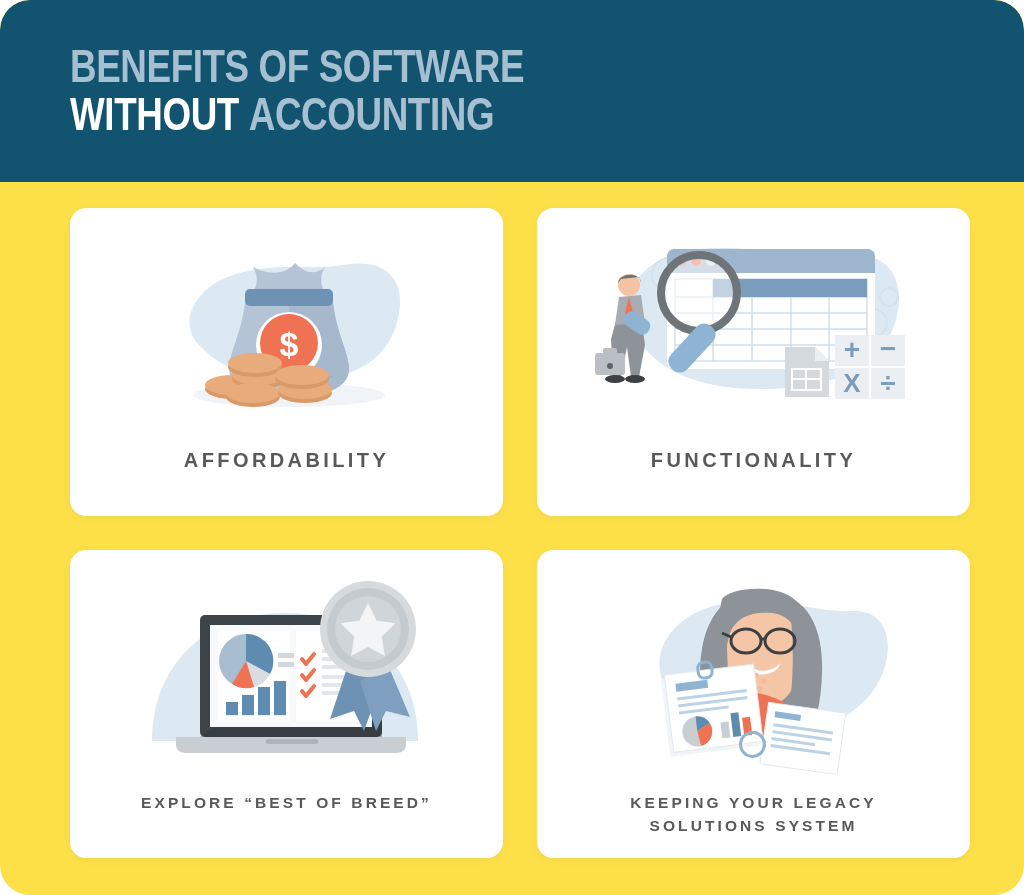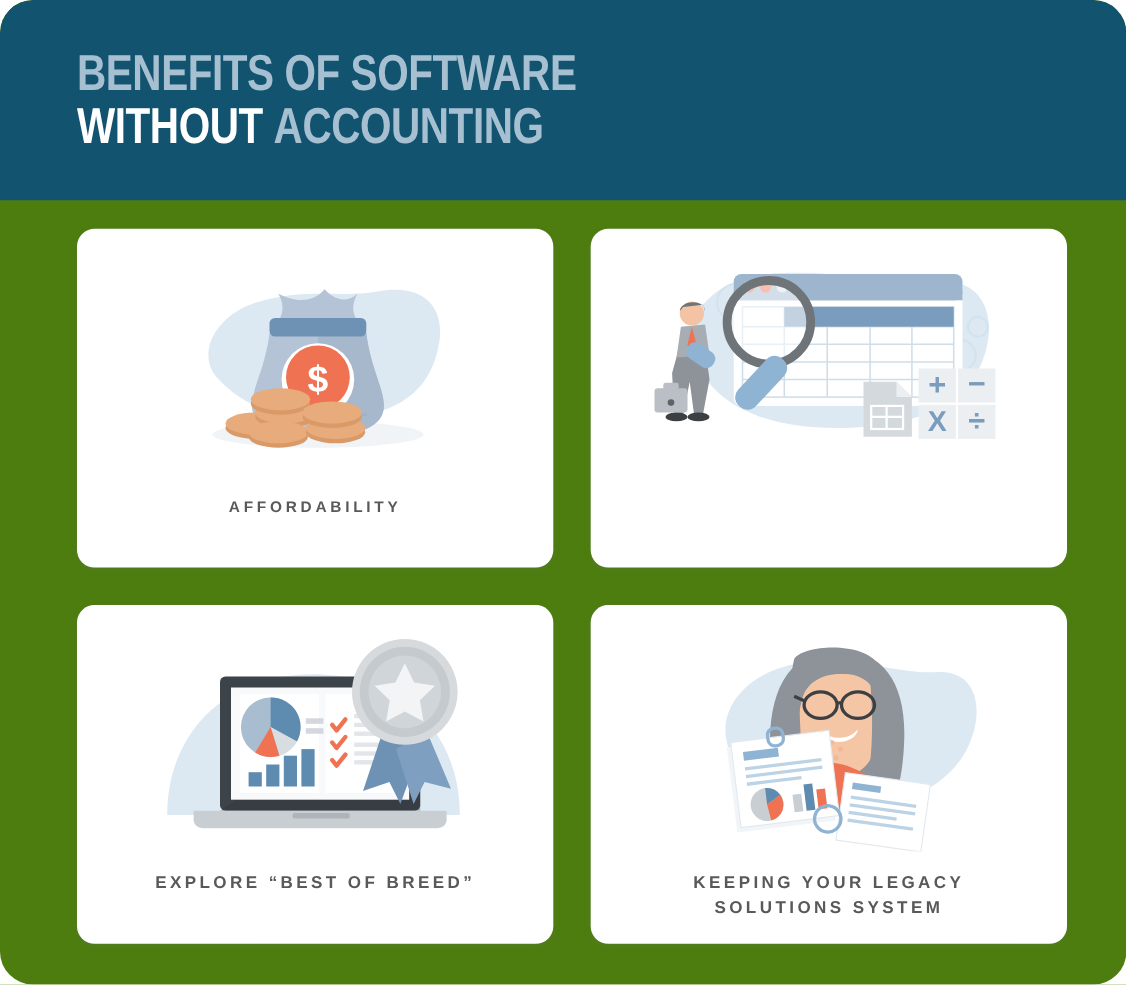--- a/index.html
+++ b/index.html
@@ -1,21 +1,21 @@
 <!DOCTYPE html>
 <html><head>
 <meta charset="utf-8">
 <style>
   html,body{margin:0;padding:0;background:#ffffff;}
   body{width:1024px;height:895px;overflow:hidden;
        font-family:"Liberation Sans","DejaVu Sans",sans-serif;}
 
   .infographic{
     position:relative;width:1024px;height:895px;
-    background:#4d7c0f;border-radius:30px;overflow:hidden;
+    background:#fde047;border-radius:30px;overflow:hidden;
     box-sizing:border-box;
   }
 
   
   .header{
     position:absolute;left:0;top:0;width:1024px;height:182px;
     background:#125470;
     border-top-left-radius:30px;border-top-right-radius:30px;
   }
   .title{
@@ -44,21 +44,21 @@
   }
   .art{
     position:relative;width:100%;height:215px;
     display:flex;align-items:center;justify-content:center;
     margin-top:14px;
   }
   .art svg{display:block;}
   .caption{
     width:100%;text-align:center;
     color:#58595b;font-weight:700;
-    font-size:14px;letter-spacing:3.4px;
+    font-size:20px;letter-spacing:3.4px;
     line-height:23px;
     margin-top:12px;
   }
   .caption.two-line{font-size:15.5px;letter-spacing:3.1px;}
   .cap-line{display:block;}
 </style>
 </head>
 <body>
 
 <div class="infographic">
@@ -165,20 +165,23 @@
             <rect x="282" y="108" width="34" height="31" fill="#eceff2"></rect>
             <rect x="246" y="141" width="34" height="31" fill="#eceff2"></rect>
             <rect x="282" y="141" width="34" height="31" fill="#eceff2"></rect>
             <text x="263" y="132" font-size="28" font-weight="700" fill="#7a9cbd" text-anchor="middle" font-family="Liberation Sans, sans-serif">+</text>
             <text x="299" y="131" font-size="28" font-weight="700" fill="#7a9cbd" text-anchor="middle" font-family="Liberation Sans, sans-serif">−</text>
             <text x="263" y="165" font-size="26" font-weight="700" fill="#7a9cbd" text-anchor="middle" font-family="Liberation Sans, sans-serif">X</text>
             <text x="299" y="165" font-size="28" font-weight="700" fill="#7a9cbd" text-anchor="middle" font-family="Liberation Sans, sans-serif">÷</text>
           </g>
         </svg>
       </div>
+      <div class="caption">
+        <span class="cap-line">FUNCTIONALITY</span>
+      </div>
     </div>
 
     <div class="card">
       <div class="art">
         <svg width="310" height="205" viewBox="0 0 310 205">
           <path d="M20 172 C20 96 74 44 152 44 C232 44 286 96 286 172 Z" fill="#dce9f3"></path>
           <rect x="68" y="46" width="182" height="122" rx="5" fill="#3c4349"></rect>
           <path d="M250 46 L250 168 L68 168 Z" fill="#2f353a" opacity="0.35"></path>
           <rect x="78" y="56" width="162" height="102" fill="#f7f9fb"></rect>
           <rect x="86" y="62" width="72" height="90" fill="#ffffff"></rect>

